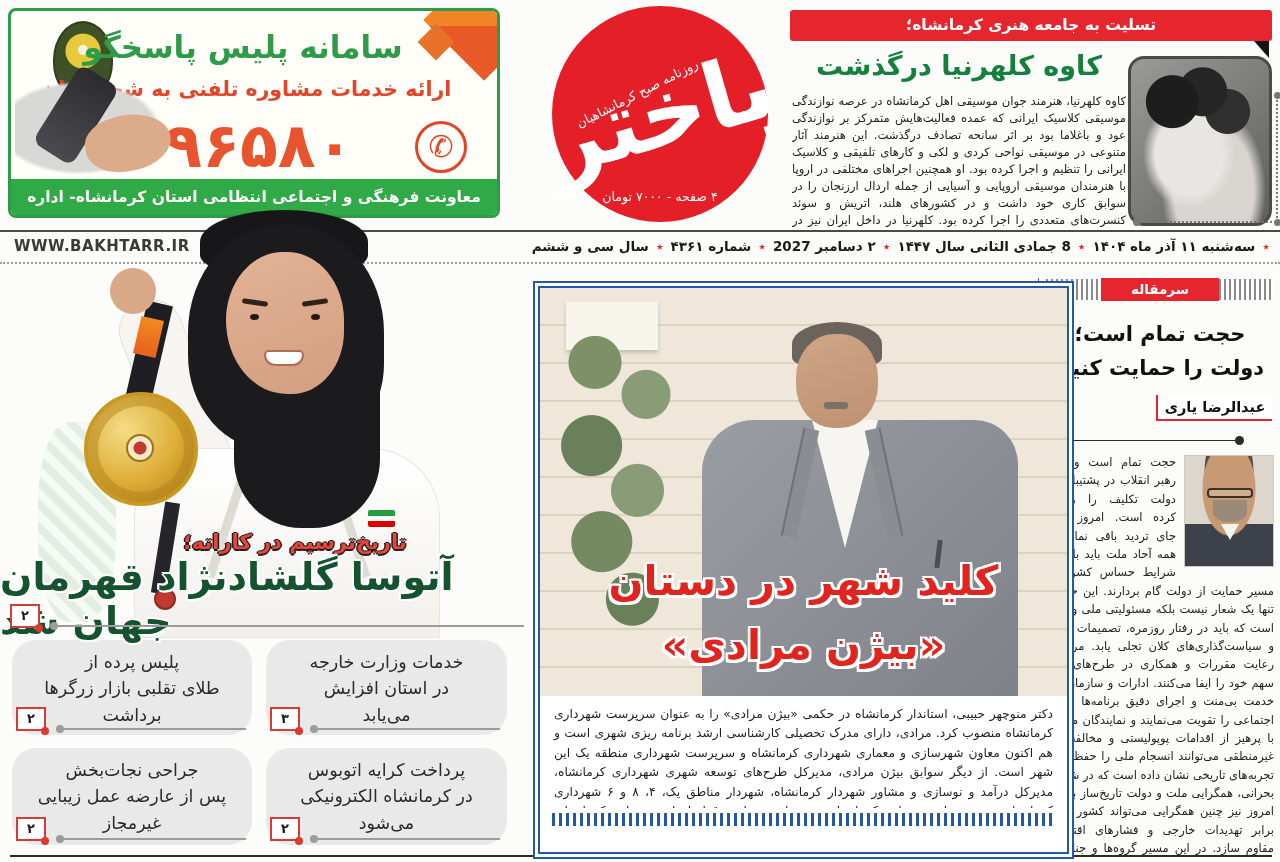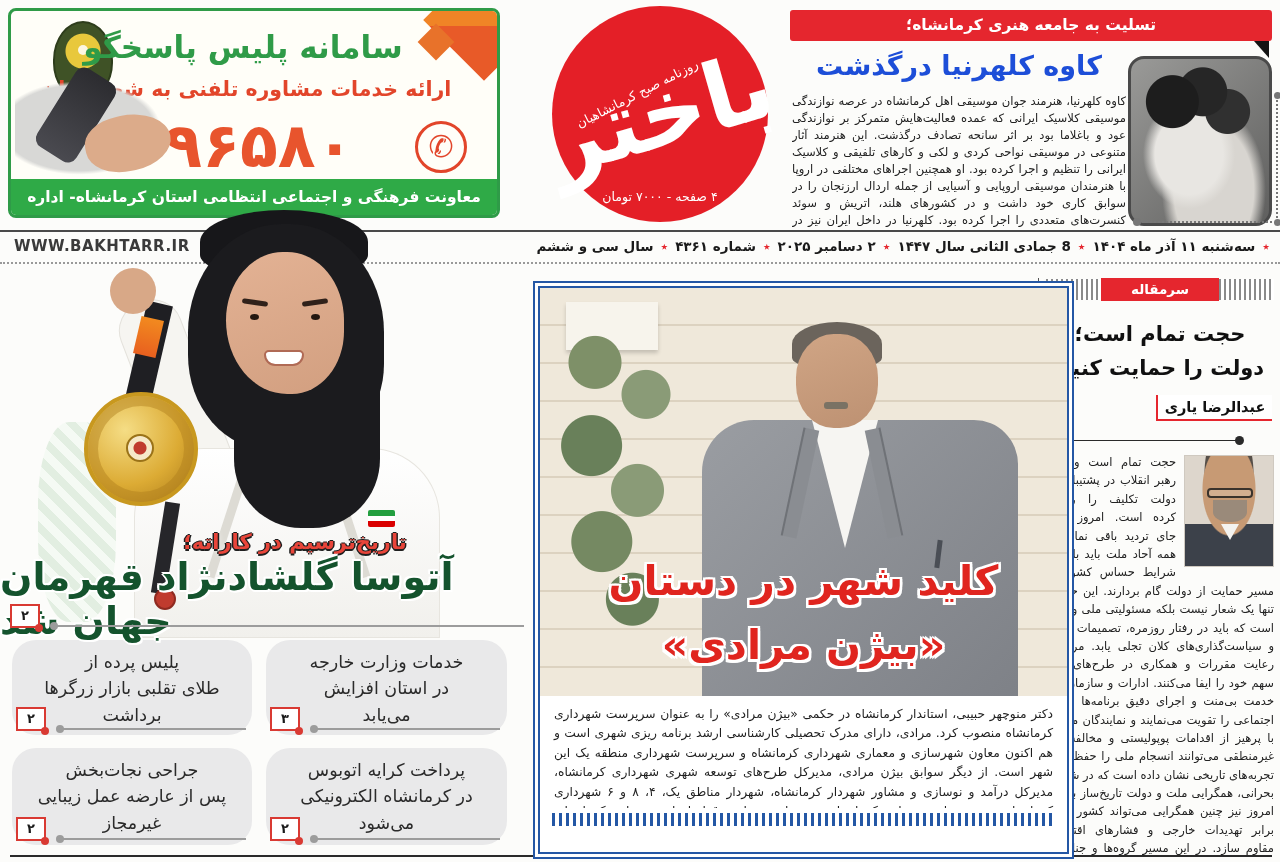--- a/index.html
+++ b/index.html
@@ -66,21 +66,21 @@
           radial-gradient(ellipse at 60% 80%, #d8d5d0 0 40px, transparent 52px),
           linear-gradient(135deg,#9a9a98,#5f5f5e); }
   .deco-dot-v { left:1276px; top:100px; height:118px; border-left:2px dotted #777; }
   .deco-dot-v::before,.deco-dot-v::after { content:""; position:absolute; left:-4px; width:7px; height:7px;
         border-radius:50%; background:#777; }
   .deco-dot-v::before { top:-8px; } .deco-dot-v::after { bottom:-8px; }
   .deco-dot-h { left:1142px; top:221px; width:130px; border-top:2px dotted #777; }
   .deco-dot-h::before { content:""; position:absolute; left:-9px; top:-5px; width:8px; height:8px;
         border-radius:50%; background:#777; }
   .obit-headline { left:790px; top:50px; width:338px; text-align:center; direction:rtl;
-        font-size:27px; font-weight:bold; color:#1d4ed8; }
+        font-size:27px; font-weight:bold; color:#15803d; }
   .obit-body { left:792px; top:93px; width:334px; height:134px; overflow:hidden; direction:rtl;
         font-size:11.6px; line-height:1.47; text-align:justify; color:#222; }
 
   
   .rule-top { left:0; top:230px; width:1280px; border-top:2px solid #4a4a4a; }
   .rule-dotted { left:0; top:262px; width:1280px; border-top:2px dotted #999; }
   .site-url { left:14px; top:237px; font-size:15px; font-weight:bold; color:#3a3a3a; letter-spacing:.5px; }
   .dateline { right:10px; top:238px; direction:rtl; display:flex; gap:7px; align-items:center;
         font-size:13.5px; font-weight:bold; color:#1a1a1a; }
   .dateline .star { color:#e5262e; font-size:14px; }
@@ -258,21 +258,21 @@
   <div class="abs obit-body">کاوه کلهرنیا، هنرمند جوان موسیقی اهل کرمانشاه در عرصه نوازندگی موسیقی کلاسیک ایرانی که عمده فعالیت‌هایش متمرکز بر نوازندگی عود و باغلاما بود بر اثر سانحه تصادف درگذشت. این هنرمند آثار متنوعی در موسیقی نواحی کردی و لکی و کارهای تلفیقی و کلاسیک ایرانی را تنظیم و اجرا کرده بود. او همچنین اجراهای مختلفی در اروپا با هنرمندان موسیقی اروپایی و آسیایی از جمله اردال ارزنجان را در سوابق کاری خود داشت و در کشورهای هلند، اتریش و سوئد کنسرت‌های متعددی را اجرا کرده بود. کلهرنیا در داخل ایران نیز در همراهی با گروه‌های سایه، ئه‌تنگ و روحتاف اجراهای مختلفی داشت. کاوه کلهرنیا متولد شهریور ۱۳۶۴ بود و تحصیلات خود را در رشته پزشکی در هلند در مقطع دکتری اولتراسوند در دانشگاه دلف هلند گذرانده بود و علاوه بر موسیقی در این رشته تخصصی نیز فعالیت داشت. پیکر او در قطعه هنرمندان کرمانشاه به خاک سپرده می‌شود.</div>
 
   <div class="abs rule-top"></div>
   <div class="abs site-url">WWW.BAKHTARR.IR</div>
   <div class="abs dateline">
     <span class="star">٭</span>
     <span>سه‌شنبه ۱۱ آذر ماه ۱۴۰۴</span>
     <span class="star">٭</span>
     <span>8 جمادی الثانی سال ۱۴۴۷</span>
     <span class="star">٭</span>
-    <span>۲ دسامبر ۲۰۲۵</span>
+    <span>۲ دسامبر 2027</span>
     <span class="star">٭</span>
     <span>شماره ۴۳۶۱</span>
     <span class="star">٭</span>
     <span>سال سی و ششم</span>
   </div>
   <div class="abs rule-dotted"></div>
 
   <div class="abs athlete">
     <div class="ath-green"></div>
     <div class="ath-sleeve"></div>

